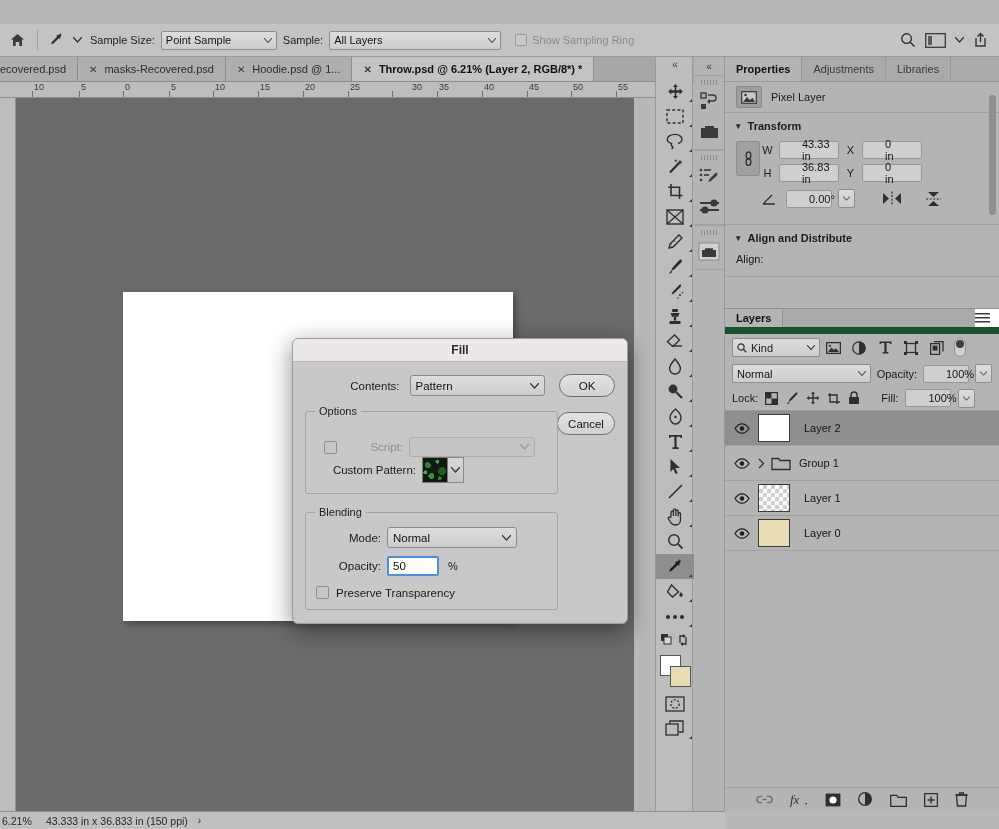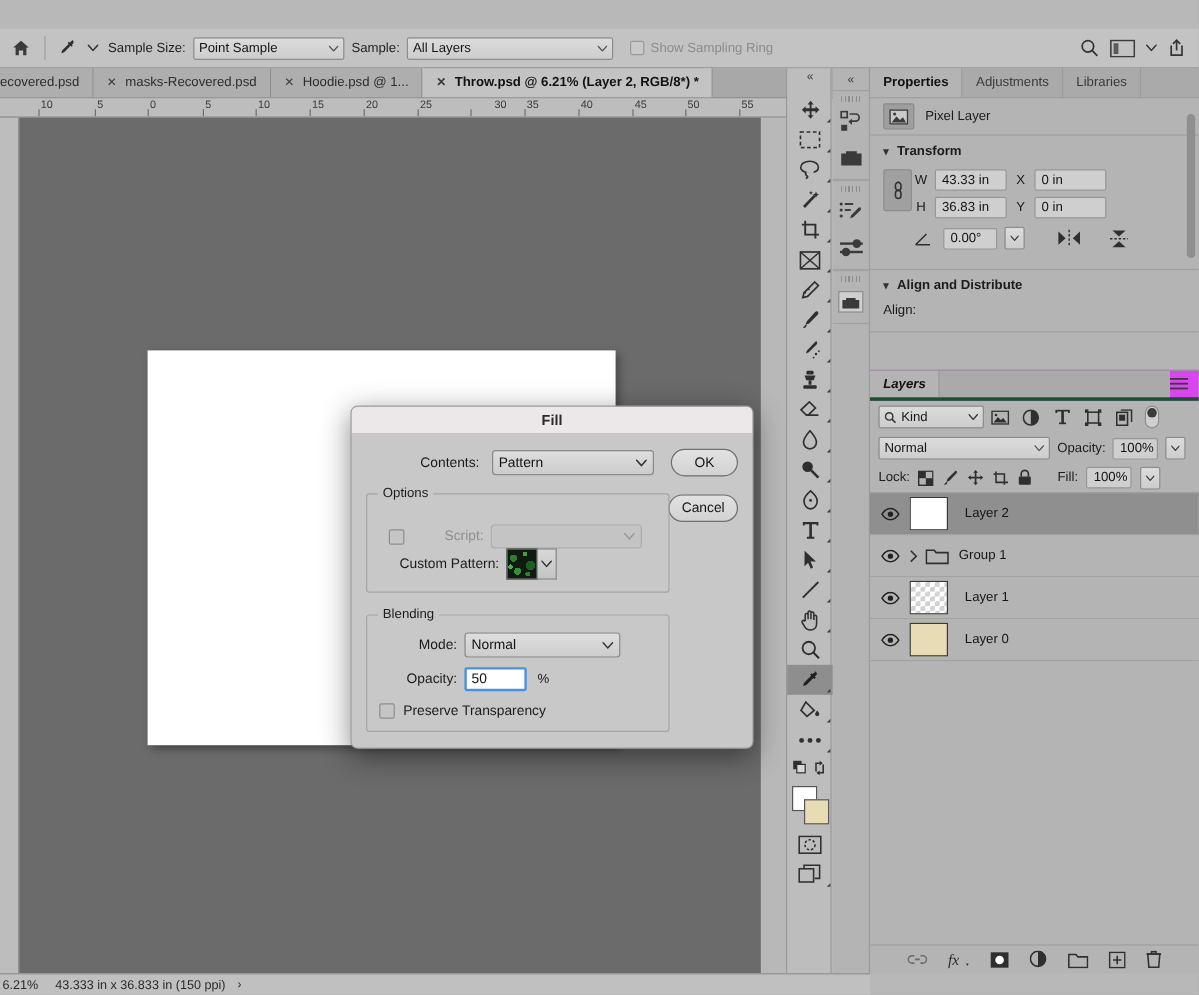--- a/index.html
+++ b/index.html
@@ -149,33 +149,33 @@
   }
   .prop-icon{ width:26px;height:22px; background:#9e9e9e;border:1px solid #8a8a8a; border-radius:2px;
       display:flex;align-items:center;justify-content:center;}
   .sect{ border-bottom:1px solid #a0a0a0; padding:7px 11px 11px 11px; }
   .sect-h{ display:flex; align-items:center; gap:7px; font-weight:bold; font-size:11px; color:#1c1c1c; margin-bottom:9px;}
   .chev{ font-size:9px; color:#333; }
   .tf-row{ display:flex; align-items:center; gap:6px; margin-bottom:5px;}
   .tf-lbl{ width:11px; text-align:center; font-size:11px;}
   .ps-input{
     height:18px; background:#cfcfcf; border:1px solid #979797; border-radius:2px;
-    font-size:11px; padding:0 5px; display:flex; align-items:center; color:#141414;
+    font-size:11px; padding:0 22px; display:flex; align-items:center; color:#141414;
   }
   .link-btn{ width:24px;height:35px; background:#a0a0a0; border:1px solid #8d8d8d; border-radius:2px;
       display:flex;align-items:center;justify-content:center; margin-right:2px;}
   .prop-scroll{ position:absolute; right:3px; top:38px; width:7px; height:120px; background:#8f8f8f; border-radius:4px;}
 
   
   .layers{
     position:absolute; left:0; top:251px; width:274px; height:503px; background:#b4b4b4;
     border-top:1px solid #8f8f8f;
   }
-  .lay-tabs{ height:25px; display:flex; align-items:stretch; background:#d946ef; font-size:11px;
-    border-bottom:3px solid #14532d;font-style:italic; }
+  .lay-tabs{ height:25px; display:flex; align-items:stretch; background:#ffffff; font-size:11px;
+    border-bottom:7px solid #14532d; }
   .lay-menu{ margin-left:auto; display:flex;align-items:center; padding-right:9px; }
   .lay-filter{ height:27px; display:flex; align-items:center; gap:0px; padding:0 7px; }
   .kind-sel{ width:88px; height:19px; background:linear-gradient(#dcdcdc,#cdcdcd); border:1px solid #8e8e8e;
     border-radius:2px; display:flex;align-items:center; padding:0 4px; gap:4px; font-size:11px;}
   .fbtn{ width:26px;height:22px; display:flex;align-items:center;justify-content:center;}
   .toggle-pill{ width:12px;height:19px;border-radius:7px;background:#cfcfcf;border:1px solid #8e8e8e;
     position:relative;margin-left:4px;}
   .toggle-pill::after{content:'';position:absolute;left:1px;top:1px;width:8px;height:8px;border-radius:50%;background:#3c3c3c;}
   .blend-row{ height:25px; display:flex; align-items:center; gap:6px; padding:0 7px; }
   .lock-row{ height:25px; display:flex; align-items:center; gap:7px; padding:0 7px; border-bottom:1px solid #9d9d9d;}
@@ -288,21 +288,21 @@
       <svg width="16" height="16" viewBox="0 0 16 16">
           <path d="M11.5 1.2c1 0 1.9.9 1.9 1.9 0 .5-.2.9-.5 1.2l-1 1 .7.7-1 1-.8-.8-5.3 5.3-2.4.8.8-2.4 5.3-5.3-.8-.8 1-1 .7.7 1-1c.3-.3.7-.5 1.2-.5z" fill="#2f2f2f"></path>
         </svg>
     </div>
     <div class="ob-caret">
       <svg width="9" height="6" viewBox="0 0 9 6">
           <path d="M0 0 L4.5 5 L9 0" fill="none" stroke="#333" stroke-width="1.3"></path>
         </svg>
     </div>
     <div class="ob-label">Sample Size:</div>
-    <div class="ps-select" style="width:126px">
+    <div class="ps-select" style="width:116px">
       <span class="sv">Point Sample</span>
       <span class="sc">
         <svg width="8" height="5" viewBox="0 0 8 5">
             <path d="M0 0 L4 4.5 L8 0" fill="none" stroke="#333" stroke-width="1.1"></path>
           </svg>
       </span>
     </div>
     <div class="ob-label">Sample:</div>
     <div class="ps-select" style="width:172px">
       <span class="sv">All Layers</span>

